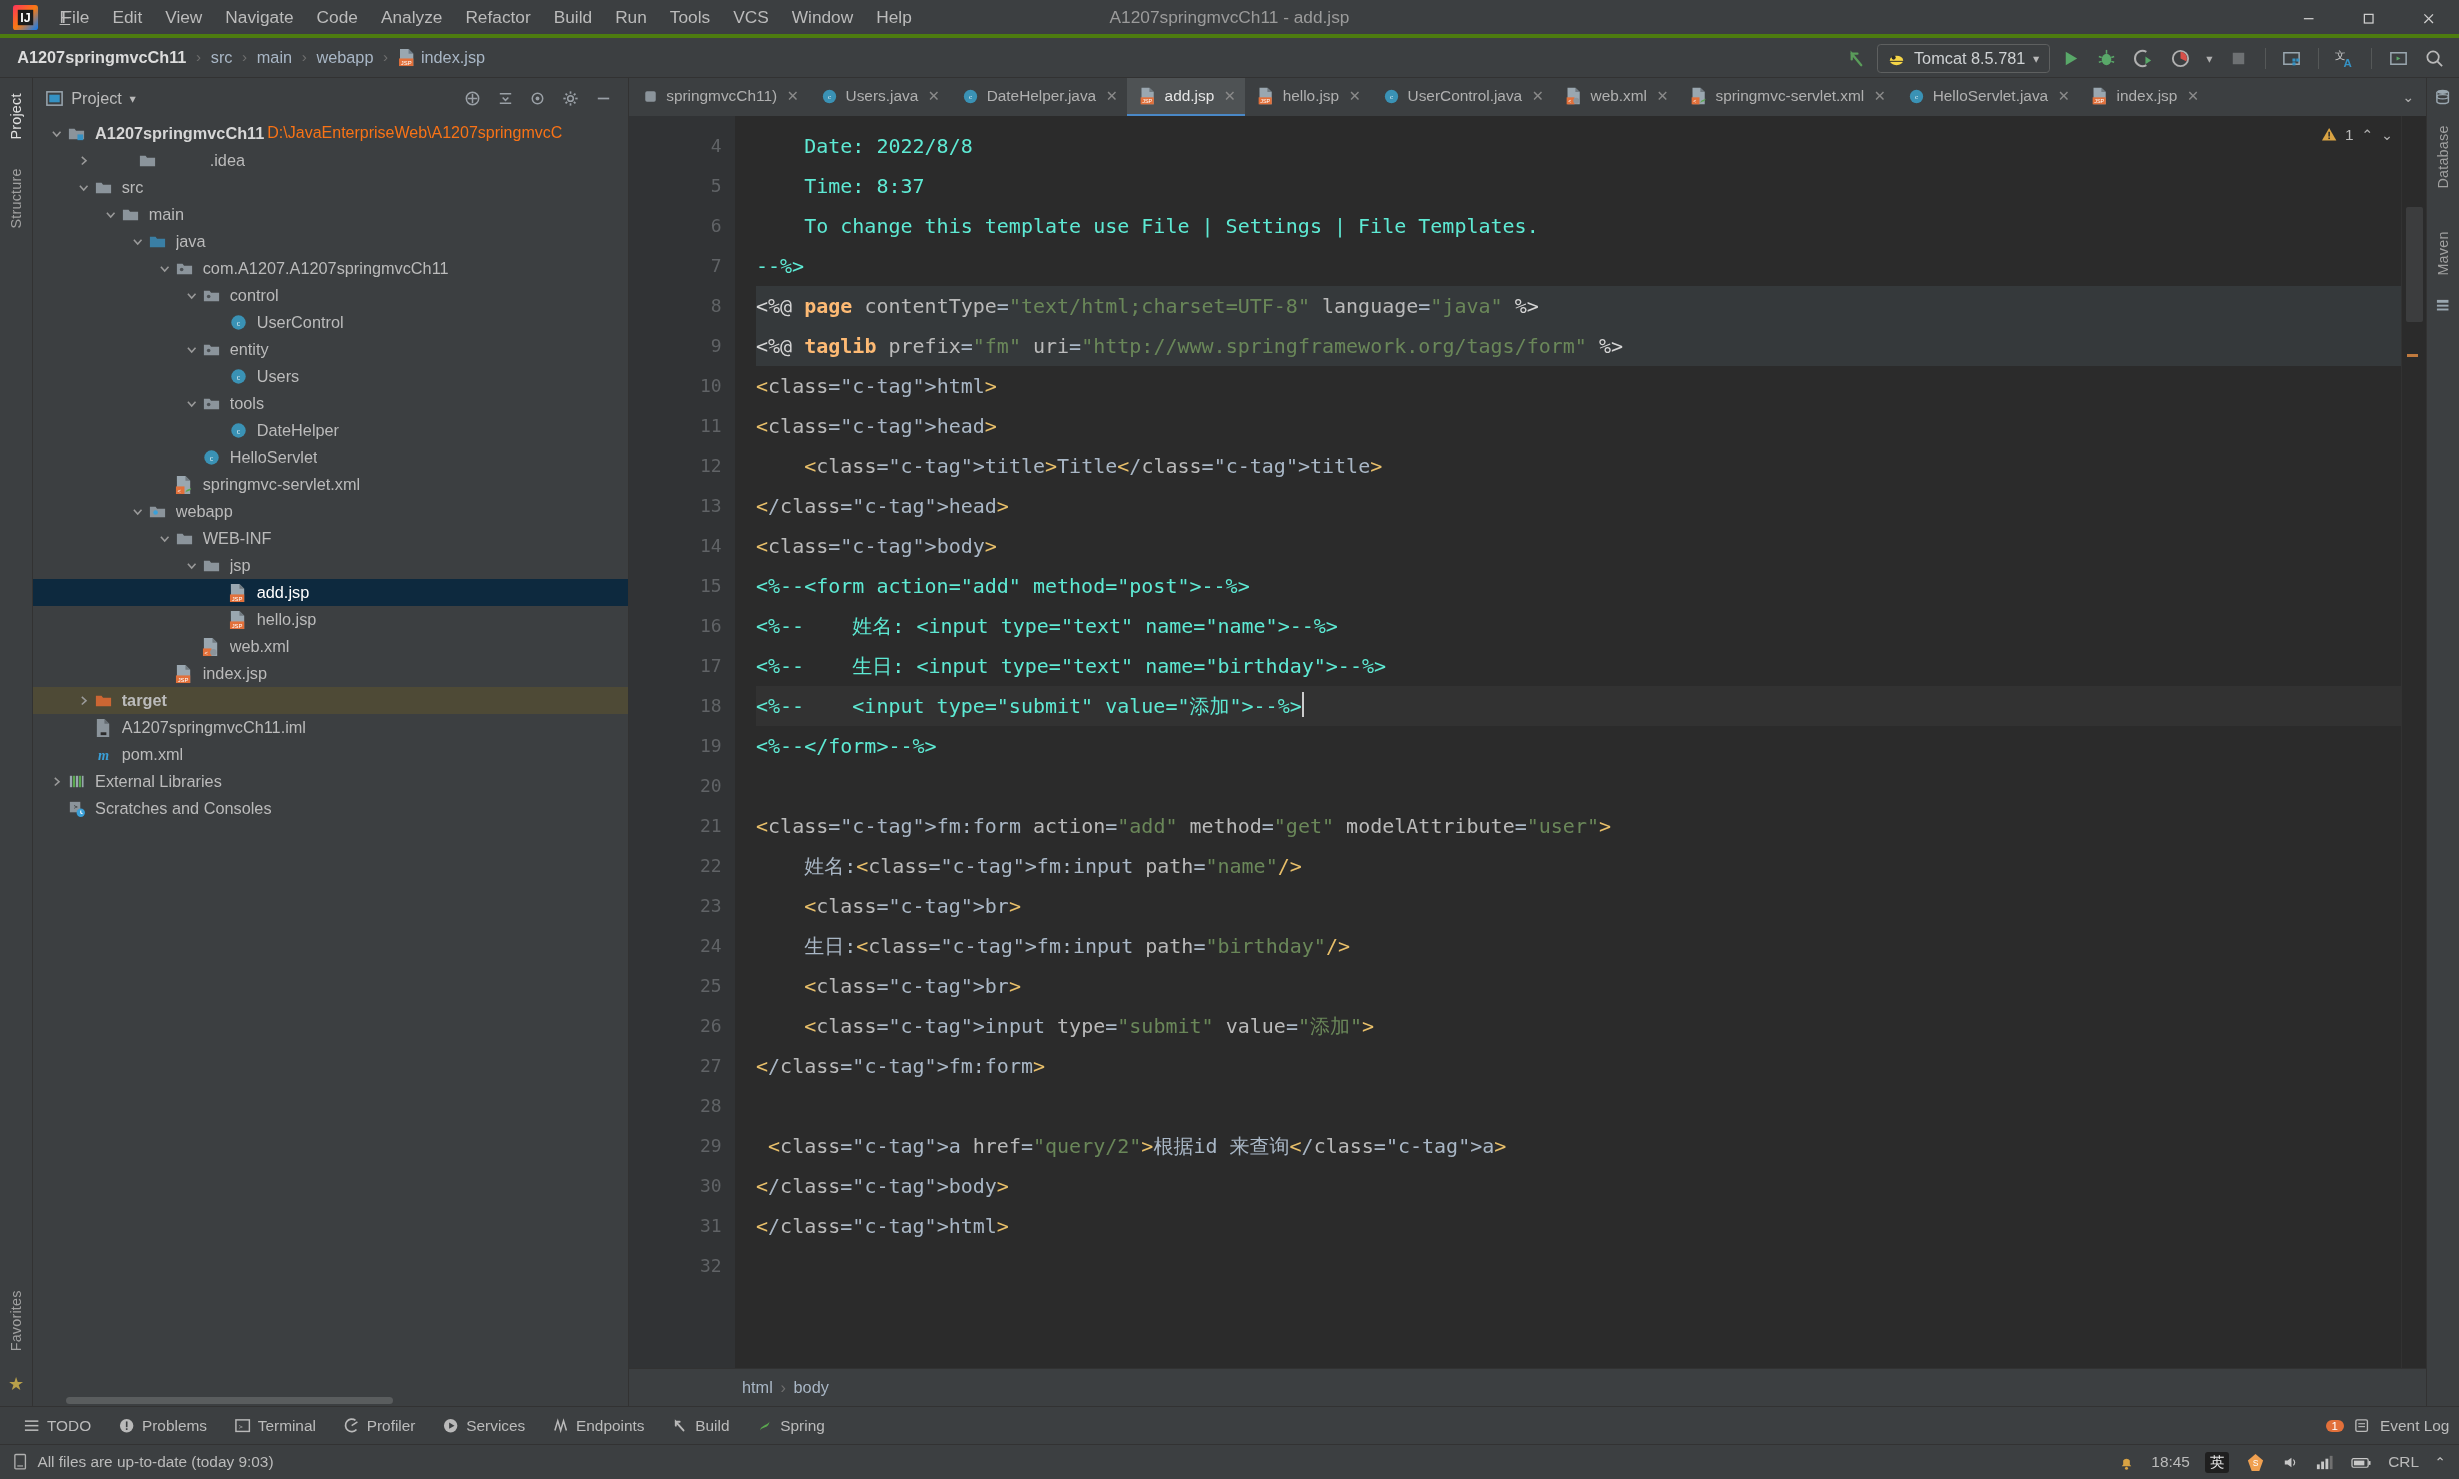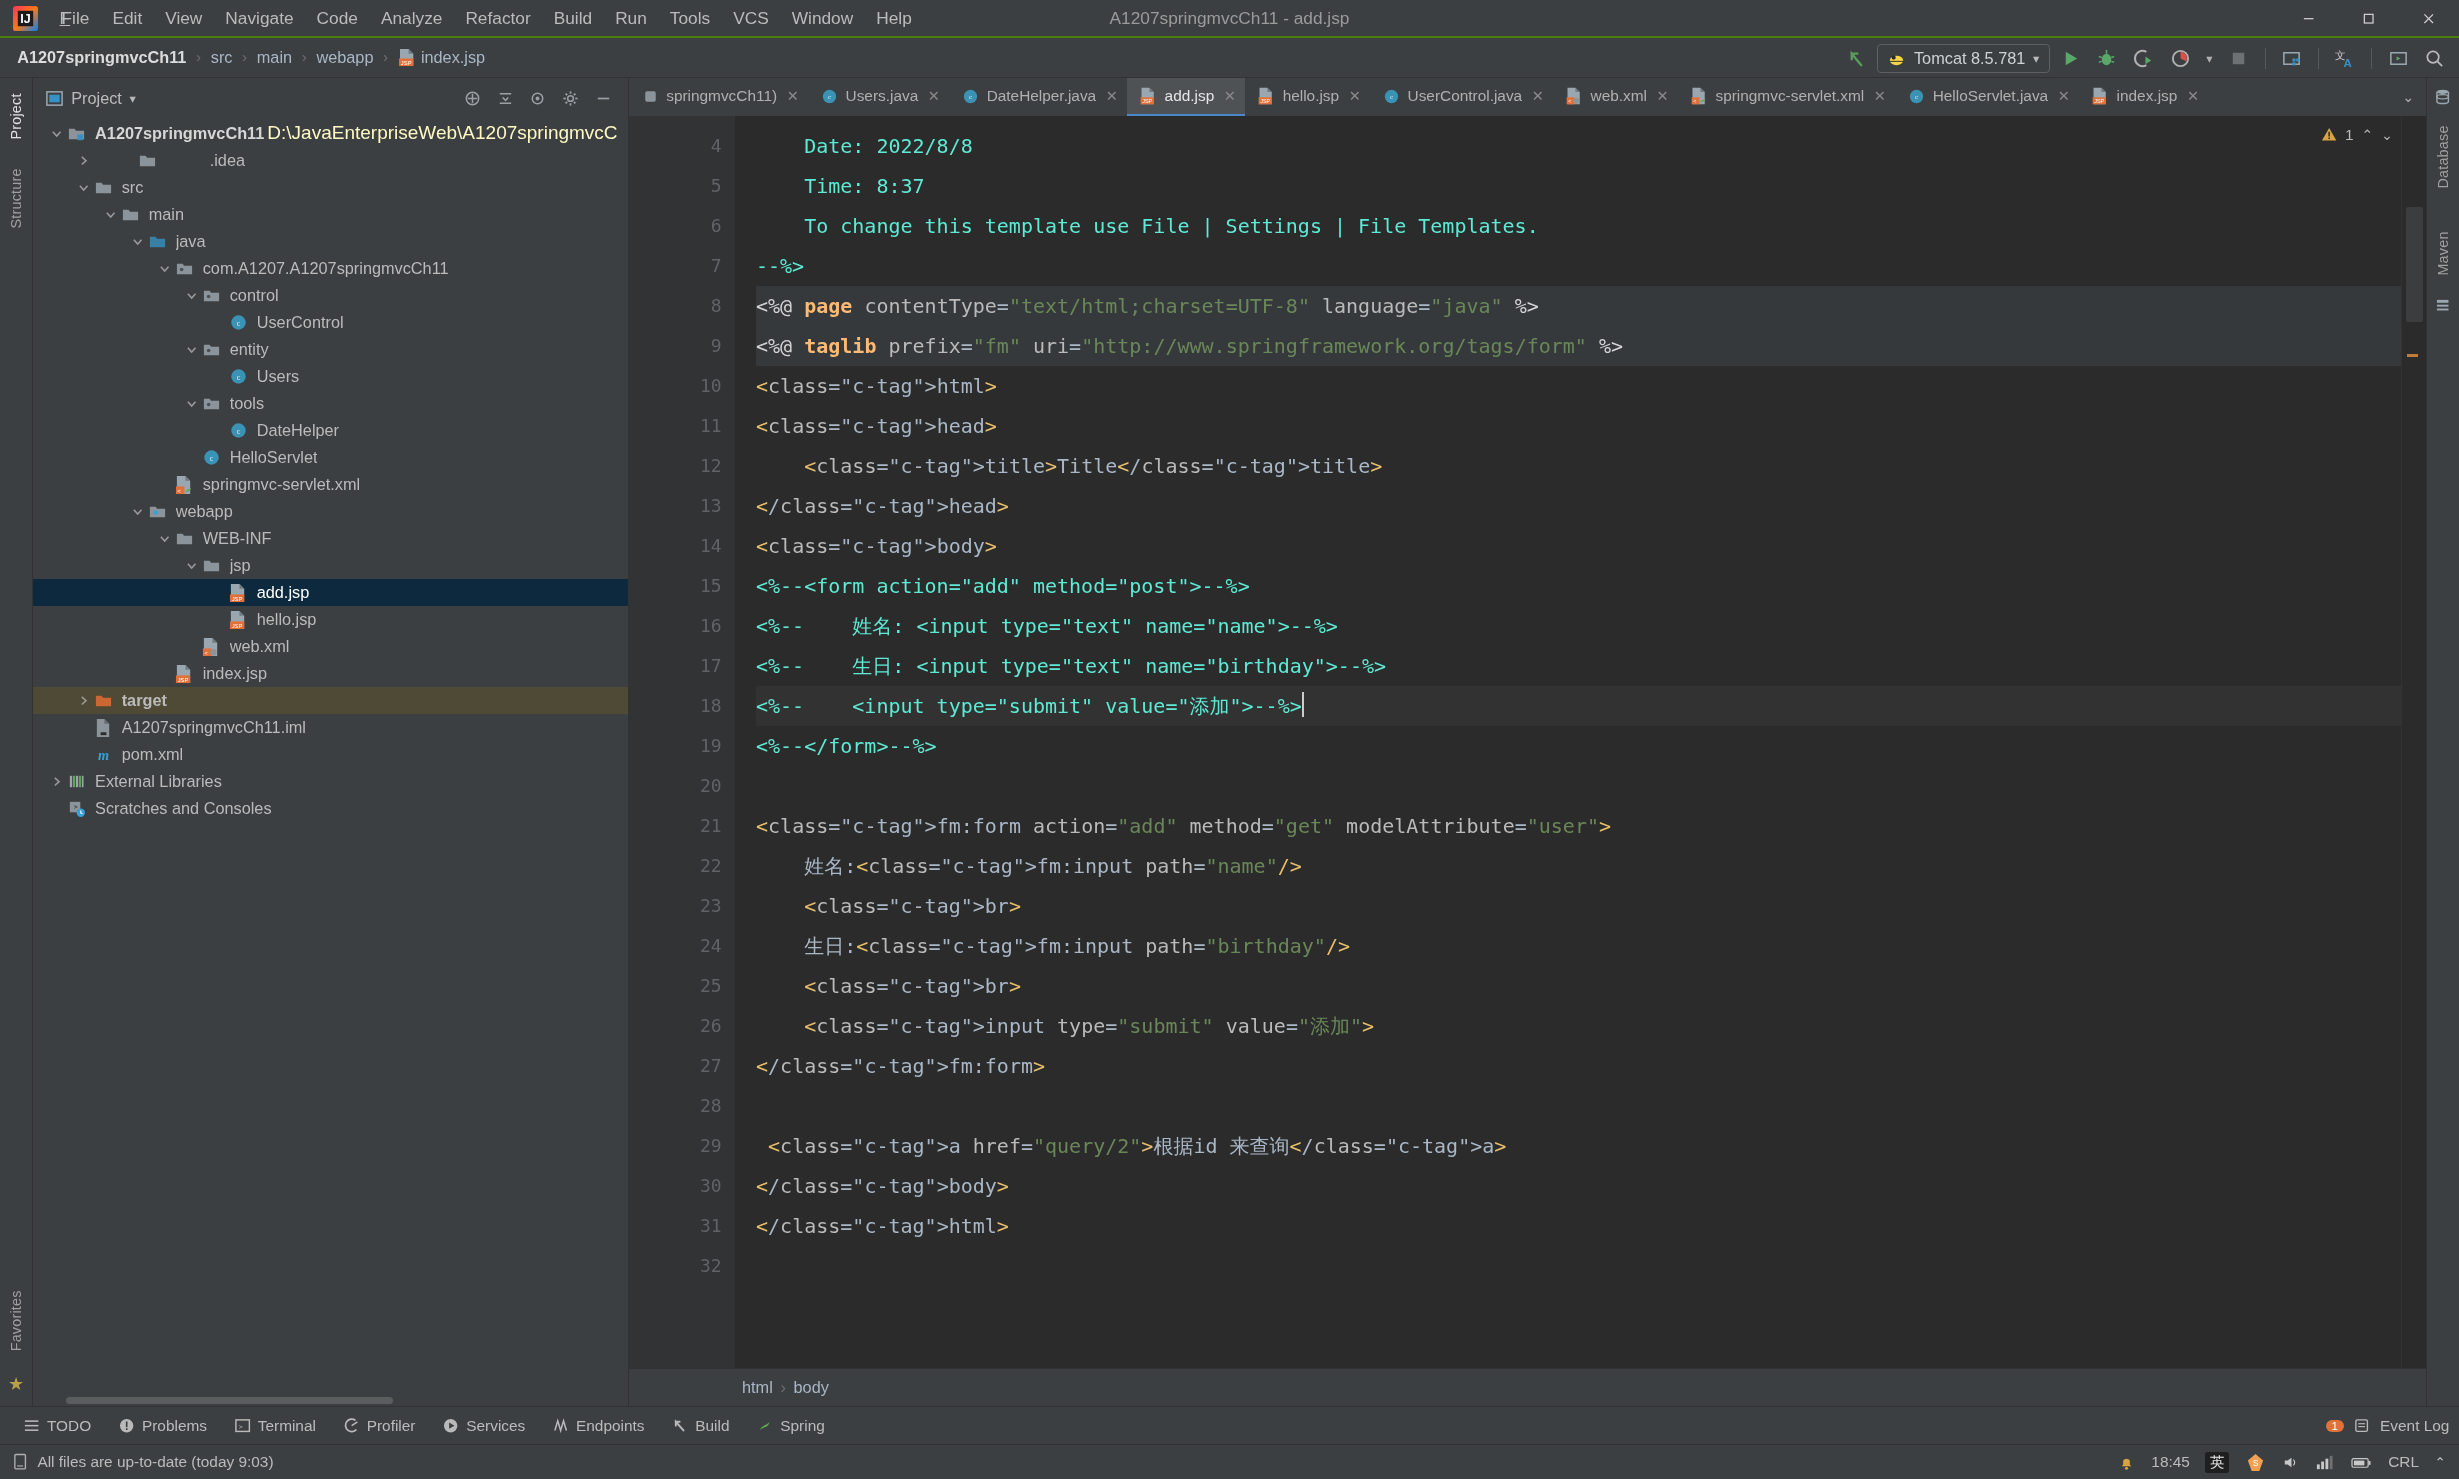--- a/index.html
+++ b/index.html
@@ -8,21 +8,21 @@
     background: #3c3f41;
     font-family: "Liberation Sans", sans-serif;
     overflow: hidden;
     -webkit-font-smoothing: antialiased;
   }
   .app { width: 2459px; height: 1479px; display: flex; flex-direction: column; background:#3c3f41; }
 
   
   .menubar {
     height: 38px; background:#3c3f41; display:flex; align-items:center;
-    position: relative; flex: 0 0 38px; border-bottom:2px solid #4d7c0f;
+    position: relative; flex: 0 0 38px; border-bottom:4px solid #4d7c0f;
   }
   .ij-logo { width: 27px; height: 27px; margin-left: 11.5px; margin-right: 9.6px; position: relative; }
   .ij-logo svg { display:block; }
   .menu-items { display:flex; align-items:center; gap: 0px; }
   .menu-item {
     color:#bbbbbb; font-size:17.3px; padding: 3.8px 11.5px; cursor:default; white-space:nowrap;
   }
   .menu-item .mn { text-decoration: underline; }
   .win-title {
     position:absolute; left:50%; transform: translateX(-50%);
@@ -83,21 +83,21 @@
   .trow {
     display:flex; align-items:center; height:27px; font-size:16.3px; color:#bbbbbb;
     white-space:nowrap; padding-right:7.7px;
   }
   .trow.selected { background:#0d293e; color:#ffffff; }
   .trow.highlight { background:#4e4a36; }
   .tw { width:21px; height:21px; display:flex; align-items:center; justify-content:center; flex:0 0 21px; color:#9a9a9a;}
   .tico { width:21px; height:19px; margin-right:6.7px; flex:0 0 21px; position:relative; }
   .tlabel { overflow:hidden; text-overflow:ellipsis; }
   .tlabel.bold { font-weight:bold; color:#d6d6d6; }
-  .tpath { color:#fef9c3; font-size:19px; margin-left:3px; overflow:hidden; }
+  .tpath { color:#f97316; font-size:16px; margin-left:3px; overflow:hidden; }
   .hscroll { height:11.5px; background:#3c3f41; position:relative; flex:0 0 11.5px; }
   .hscroll .thumb { position:absolute; left:33px; top:2.9px; height:6.7px; width:327px; background:#5a5d5e; border-radius:3.8px;}
 
   
   .editorarea { flex:1 1 auto; display:flex; flex-direction:column; min-width:0; background:#2b2b2b; }
   .tabsbar {
     height:38px; flex:0 0 38px; background:#3c3f41; display:flex; align-items:stretch;
     overflow:hidden; position:relative;
   }
   .etab {

